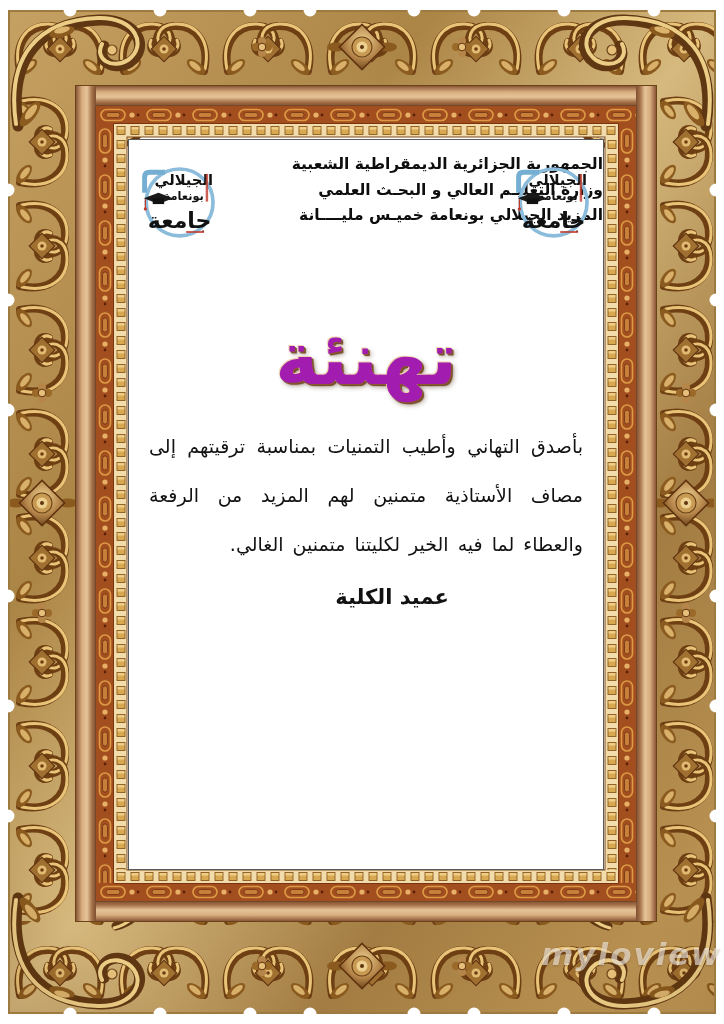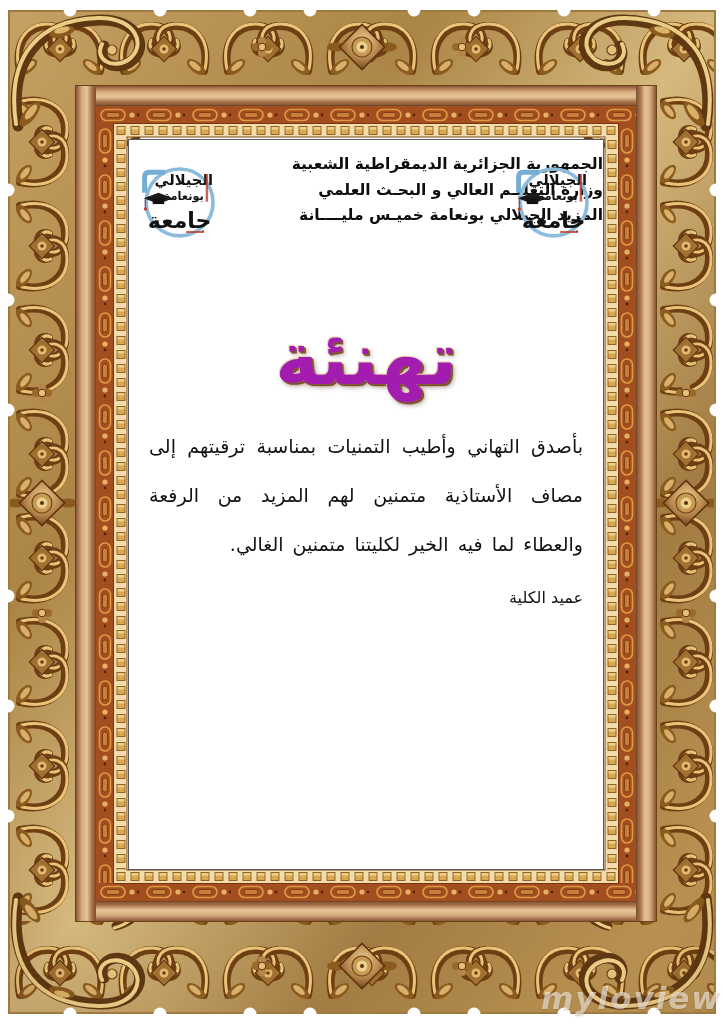--- a/index.html
+++ b/index.html
@@ -25,23 +25,23 @@
     font-size:74px;line-height:104px;font-weight:700;
     color:#a21caf;
     text-shadow:-1px -1px 0 #ecd2ae, 1px 1px 0 #8a5a2e, 2px 2px 1px #6e4520, 3px 3px 5px rgba(80,45,15,.45);
   }
   .body-text{padding:4px 20px 0 20px;font-size:19px;line-height:49px;text-align:justify;}
   .body-text p{margin:0;}
   .p-intro{text-indent:30px;word-spacing:5px;}
   .p-intro .honoring-name{font-weight:700;}
   .p-honorees{font-weight:700;text-align:center;word-spacing:2px;}
   .p-wishes{word-spacing:3px;}
-  .p-signature{font-weight:400;font-size:16px;text-align:right;padding-left:52px;margin-top:4px !important;}
+  .p-signature{font-weight:700;font-size:21px;text-align:center;padding-left:52px;margin-top:4px !important;}
   .watermark{
-    position:absolute;left:541px;top:980px;
+    position:absolute;left:541px;top:936px;
     font-size:31px;font-style:italic;font-weight:700;letter-spacing:2px;
     color:rgba(255,255,255,0.55);text-shadow:0 1px 2px rgba(110,70,25,.35);
     pointer-events:none;
   }
 </style>
 </head>
 <body>
 
 <svg class="frame-svg" viewBox="0 0 724 1024" xmlns="http://www.w3.org/2000/svg">
   <defs>

